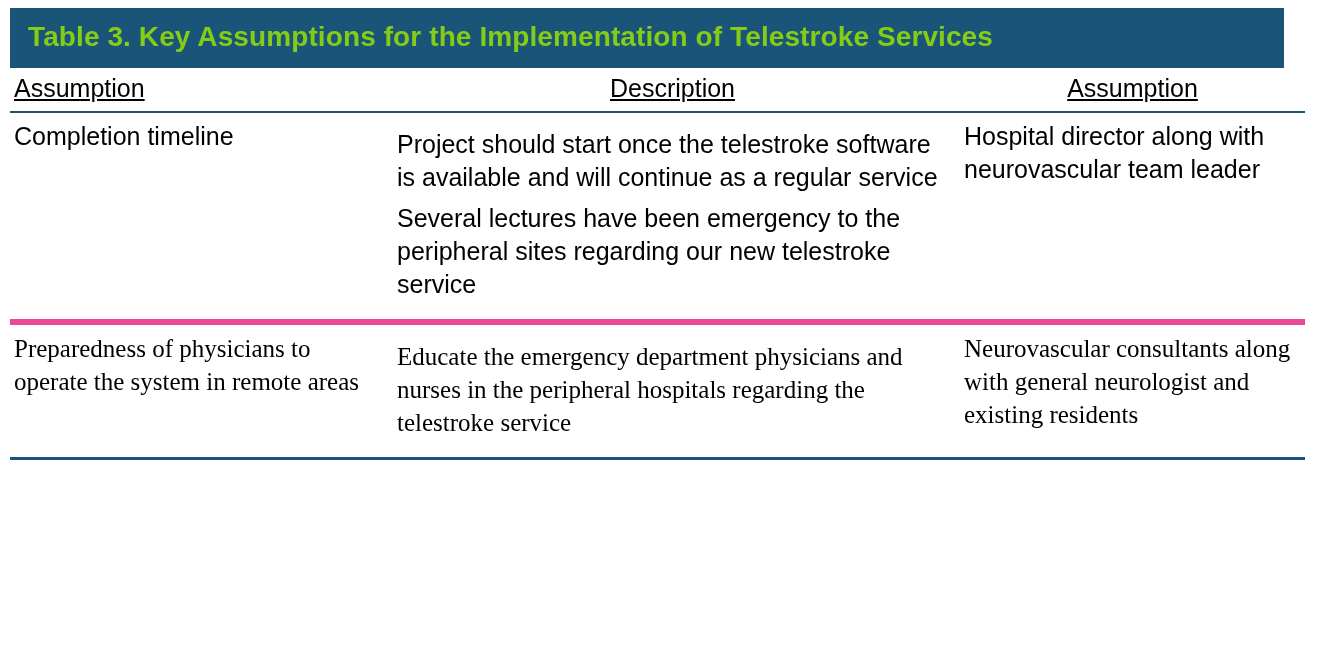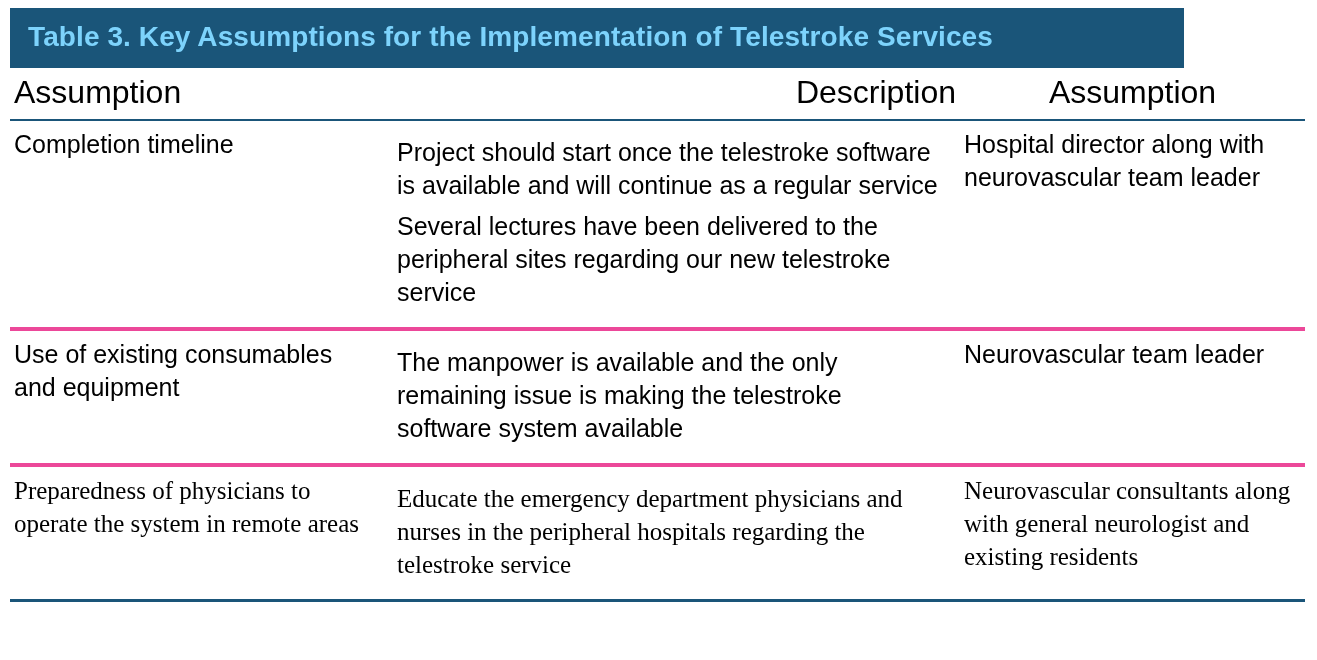--- a/index.html
+++ b/index.html
@@ -14,57 +14,58 @@
     color: #000000;
     overflow: hidden;
   }
   .table-wrap {
     width: 1317px;
     box-sizing: border-box;
     padding: 0;
   }
   .table-title-bar {
     background: #1a5579;
-    color: #7dd3fc;
+    color: #84cc16;
     font-size: 28px;
     font-weight: bold;
     line-height: 1.2;
     padding: 12px 18px 14px 18px;
     box-sizing: border-box;
-    width: 1174px;
+    width: 1274px;
     margin: 8px 0 0 10px;
     letter-spacing: 0.1px;
   }
   table.data {
     border-collapse: collapse;
     width: 1295px;
     margin-left: 10px;
     table-layout: fixed;
   }
   table.data col.c-assumption { width: 375px; }
   table.data col.c-description { width: 575px; }
   table.data col.c-personnel { width: 345px; }
 
   table.data thead th {
-    font-size: 32px;
+    font-size: 25px;
     font-weight: normal;
     padding: 6px 4px 8px 4px;
     border-bottom: 2px solid #1a5579;
     vertical-align: bottom;
+    text-decoration: underline;
   }
   th.h-assumption { text-align: left; }
-  th.h-description { text-align: right; }
+  th.h-description { text-align: center; }
   th.h-personnel { text-align: center; }
 
   table.data tbody td {
     font-size: 25px;
     line-height: 1.32;
     padding: 7px 10px 10px 4px;
     vertical-align: top;
-    border-bottom: 4px solid #ec4899;
+    border-bottom: 6px solid #ec4899;
   }
   table.data tbody tr:last-child td {
     border-bottom: 3px solid #1a5579;
     font-family: Liberation Serif, serif;
   }
   td.col-assumption { padding-right: 24px; }
   td.col-description { padding-right: 22px; }
   td.col-personnel { padding-right: 6px; margin-top: 24px; }
 
   .para + .para { margin-top: 0; }
@@ -89,32 +90,25 @@
         <th class="h-description">Description</th>
         <th class="h-personnel">Assumption</th>
       </tr>
     </thead>
     <tbody>
 
       <tr>
         <td class="col-assumption">Completion timeline</td>
         <td class="col-description">
           <p class="para">Project should start once the telestroke software is available and will continue as a regular service</p>
-          <p class="para">Several lectures have been delivered to the peripheral sites regarding our new telestroke service</p>
+          <p class="para">Several lectures have been emergency to the peripheral sites regarding our new telestroke service</p>
         </td>
         <td class="col-personnel">Hospital director along with neurovascular team leader</td>
       </tr>
 
-      <tr>
-        <td class="col-assumption">Use of existing consumables and equipment</td>
-        <td class="col-description">
-          <p class="para">The manpower is available and the only remaining issue is making the telestroke software system available</p>
-        </td>
-        <td class="col-personnel">Neurovascular team leader</td>
-      </tr>
 
       <tr>
         <td class="col-assumption">Preparedness of physicians to operate the system in remote areas</td>
         <td class="col-description">
           <p class="para">Educate the emergency department physicians and nurses in the peripheral hospitals regarding the telestroke service</p>
         </td>
         <td class="col-personnel">Neurovascular consultants along with general neurologist and existing residents</td>
       </tr>
 
     </tbody>

